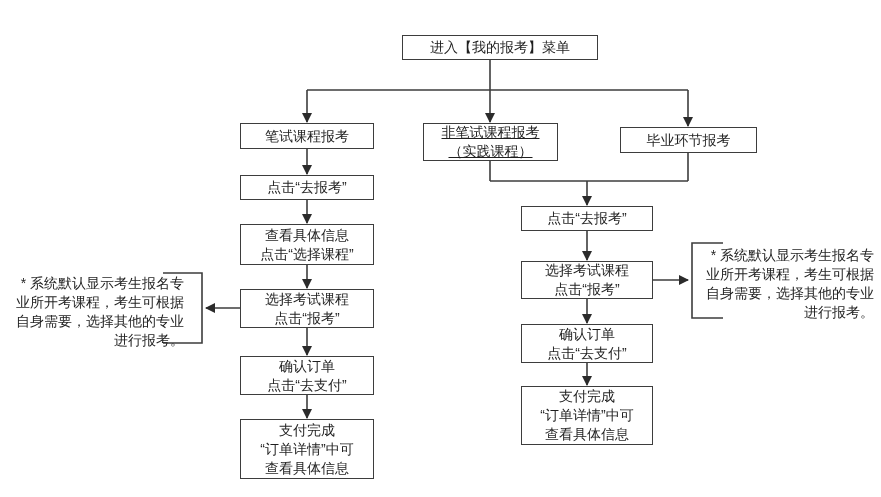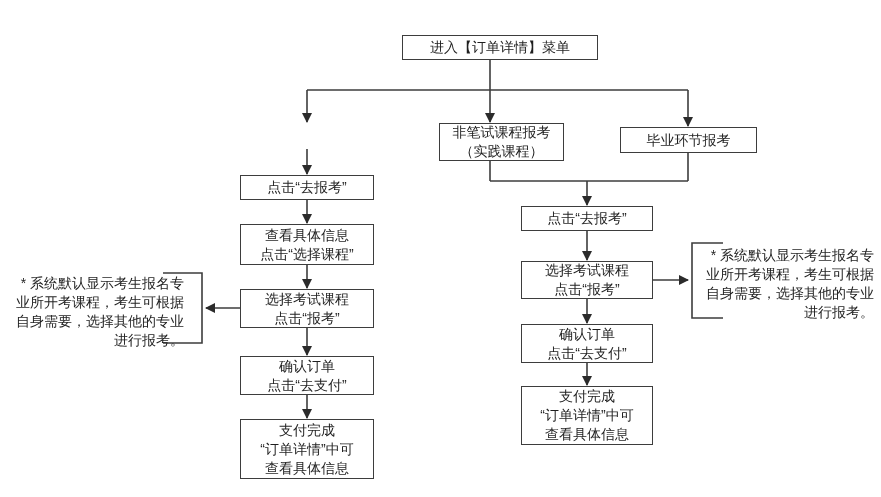--- a/index.html
+++ b/index.html
@@ -35,21 +35,21 @@
     position: absolute;
     font-size: 14px;
     line-height: 19px;
     white-space: pre-line;
     text-align: right;
     color: #1f1f1f;
   }
   
   .n-start        { left: 402px; top: 35px;  width: 196px; height: 25px; }
   .n-written      { left: 240px; top: 123px; width: 134px; height: 26px; }
-  .n-nonwritten   { left: 439px; top: 123px; width: 125px; height: 38px; }
+  .n-nonwritten   { left: 423px; top: 123px; width: 135px; height: 38px; text-decoration: underline; }
   .n-graduation   { left: 620px; top: 127px; width: 137px; height: 26px; }
   .n-l1 { left: 240px; top: 175px; width: 134px; height: 25px; }
   .n-l2 { left: 240px; top: 224px; width: 134px; height: 41px; }
   .n-l3 { left: 240px; top: 289px; width: 134px; height: 39px; }
   .n-l4 { left: 240px; top: 356px; width: 134px; height: 39px; }
   .n-l5 { left: 240px; top: 419px; width: 134px; height: 60px; }
   .n-r1 { left: 521px; top: 206px; width: 132px; height: 25px; }
   .n-r2 { left: 521px; top: 261px; width: 132px; height: 38px; }
   .n-r3 { left: 521px; top: 324px; width: 132px; height: 39px; }
   .n-r4 { left: 521px; top: 386px; width: 132px; height: 59px; }
@@ -89,22 +89,23 @@
       <path d="M587,299 L587,323" marker-end="url(#arrow)"></path>
       <path d="M587,363 L587,385" marker-end="url(#arrow)"></path>
 
       <path d="M240,308 L206,308" marker-end="url(#arrow)"></path>
       <polyline points="163,273 202,273 202,343 163,343"></polyline>
       <path d="M653,280 L688,280" marker-end="url(#arrow)"></path>
       <polyline points="723,243 692,243 692,318 723,318"></polyline>
     </g>
   </svg>
 
-  <div class="node n-start">进入【订单详情】菜单</div>
+  <div class="node n-start">进入【我的报考】菜单</div>
 
+  <div class="node n-written">笔试课程报考</div>
   <div class="node n-nonwritten">非笔试课程报考
 （实践课程）</div>
   <div class="node n-graduation">毕业环节报考</div>
 
   <div class="node n-l1">点击“去报考”</div>
   <div class="node n-l2">查看具体信息
 点击“选择课程”</div>
   <div class="node n-l3">选择考试课程
 点击“报考”</div>
   <div class="node n-l4">确认订单

